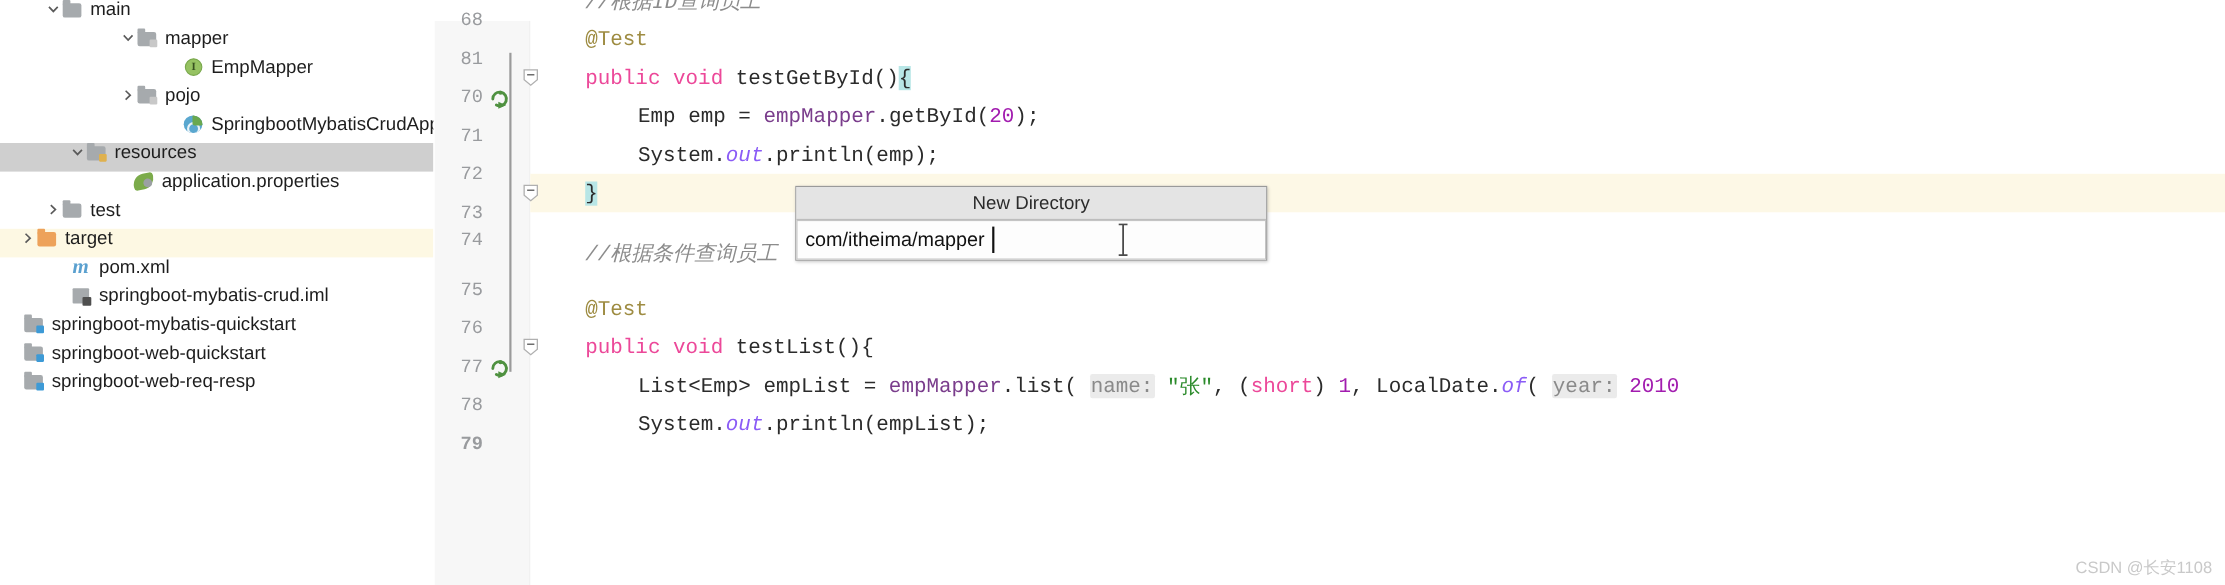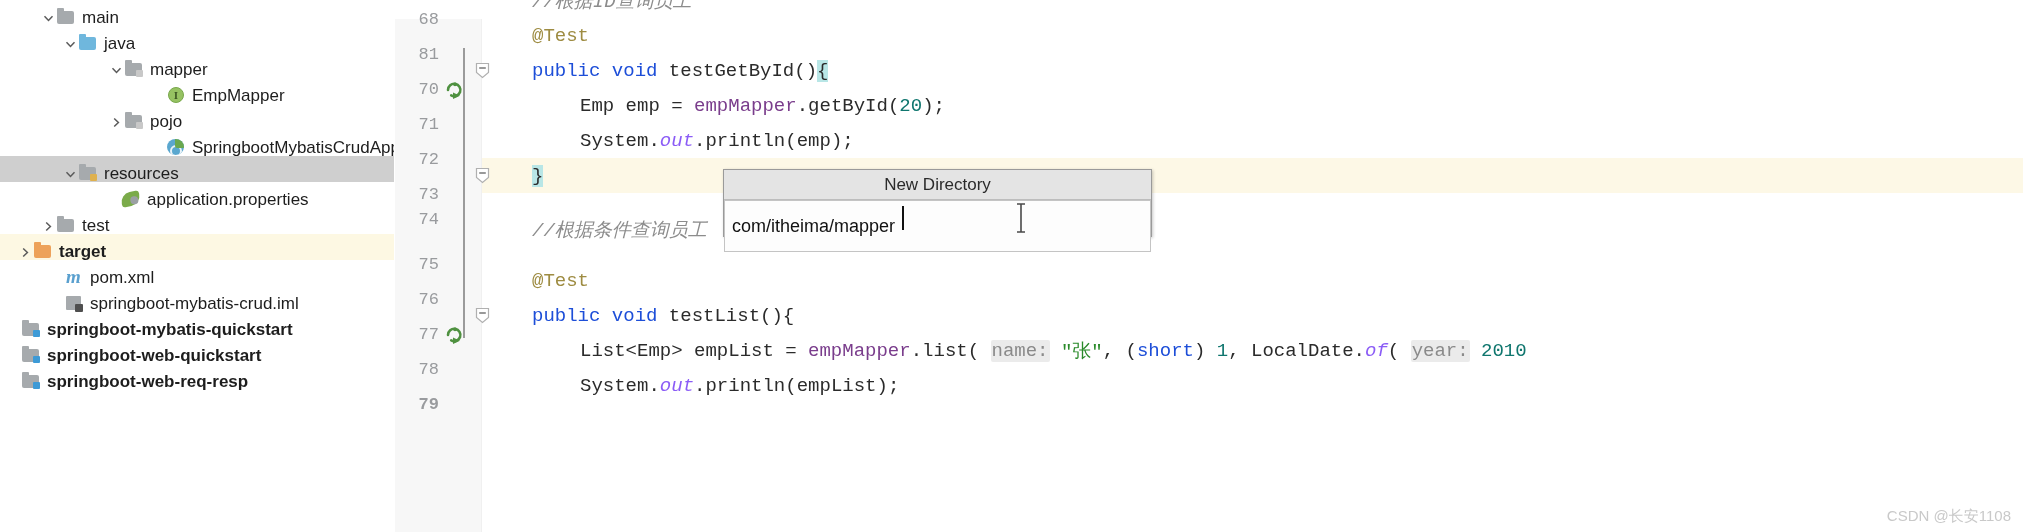--- a/index.html
+++ b/index.html
@@ -20,21 +20,21 @@
     width: 395px; height: 532px;
     background: #ffffff;
     position: relative;
     overflow: hidden;
     flex: 0 0 395px;
     border-right: 1px solid #ffffff;
   }
   .tree-row {
     height: 26px;
     display: flex;
-    align-items: flex-end;
+    align-items: flex-start;
     white-space: nowrap;
     font-size: 17px;
     color: #1d1d1d;
     position: relative;
   }
   .tree-row.sel-grey { background: #cfcfcf; }
   .tree-row.sel-yellow { background: #fdf8e3; }
   .tw-arrow {
     width: 16px; height: 16px;
     flex: 0 0 16px;
@@ -43,21 +43,21 @@
   }
   .tw-arrow svg { display: block; }
   .tw-spacer { flex: 0 0 auto; }
   .tw-icon {
     width: 20px; height: 18px;
     flex: 0 0 20px;
     margin-right: 6px;
     position: relative;
   }
   .tw-label { line-height: 1; }
-  .tw-label.bold { font-weight: bold; }
+  .tw-label.bold { font-weight: normal; }
 
   
   .ic-folder {
     position: absolute; left: 1px; top: 3px;
     width: 17px; height: 13px;
     background: #a6aaad;
     border-radius: 1px 2px 2px 2px;
   }
   .ic-folder:before {
     content: ""; position: absolute;
@@ -181,25 +181,25 @@
     position: absolute; left: 0; right: 0; height: 35px;
     display: flex; align-items: center;
     font-size: 19px; white-space: pre;
     color: #2b2b2b;
     padding-left: 50px;
   }
   .code-line.hl { background: #fdf8e6; }
 
   
   .t-anno { color: #9e8c42; }
-  .t-kw   { color: #1d4ed8; font-weight: normal; }
+  .t-kw   { color: #ec4899; font-weight: normal; }
   .t-type { color: #2b2b2b; }
   .t-meth { color: #2b2b2b; }
   .t-field{ color: #7a3d8c; }
-  .t-num  { color: #0f766e; }
+  .t-num  { color: #a21caf; }
   .t-str  { color: #2a8a2a; }
   .t-com  { color: #8c8c8c; font-style: italic; }
   .t-stat { color: #8b5cf6; font-style: italic; }
   .t-plain{ color: #2b2b2b; }
   .t-hint {
     color: #8a8a8a; background: #ebebeb;
     border-radius: 2px; padding: 0 1px;
   }
   .t-brace-hl { background: #b8e6e6; }
 
@@ -215,21 +215,21 @@
     z-index: 40;
   }
   #dialog-title {
     height: 30px;
     background: #e4e4e4;
     display: flex; align-items: center; justify-content: center;
     font-size: 17px; color: #2b2b2b; font-weight: normal;
     border-bottom: 1px solid #bdbdbd;
   }
   #dialog-input-row {
-    height: 52px;
+    height: 36px;
     background: #fdfdfd;
     display: flex; align-items: flex-end;
     position: relative;
     border: 1px solid #c4c4c4;
     margin: 0;
   }
   #dialog-input {
     border: none; outline: none; background: transparent;
     font-family: "Liberation Sans", sans-serif;
     font-size: 18px; color: #111111;
@@ -262,32 +262,20 @@
         <span class="tw-spacer" style="width: 40px;"></span>
         <span class="tw-arrow">
           <svg width="11" height="11" viewBox="0 0 11 11">
             <path d="M1.5 3.2 L5.5 7.4 L9.5 3.2" stroke="#5a5a5a" stroke-width="1.5" fill="none"></path>
           </svg>
         </span>
         <span class="tw-icon">
           <span class="ic-folder"></span>
         </span>
         <span class="tw-label">main</span>
-      </div>
-      <div class="tree-row">
-        <span class="tw-spacer" style="width: 62px;"></span>
-        <span class="tw-arrow">
-          <svg width="11" height="11" viewBox="0 0 11 11">
-            <path d="M1.5 3.2 L5.5 7.4 L9.5 3.2" stroke="#5a5a5a" stroke-width="1.5" fill="none"></path>
-          </svg>
-        </span>
-        <span class="tw-icon">
-          <span class="ic-folder blue"></span>
-        </span>
-        <span class="tw-label">java</span>
       </div>
       <div class="tree-row">
         <span class="tw-spacer" style="width: 108px;"></span>
         <span class="tw-arrow">
           <svg width="11" height="11" viewBox="0 0 11 11">
             <path d="M1.5 3.2 L5.5 7.4 L9.5 3.2" stroke="#5a5a5a" stroke-width="1.5" fill="none"></path>
           </svg>
         </span>
         <span class="tw-icon">
           <span class="ic-folder">

